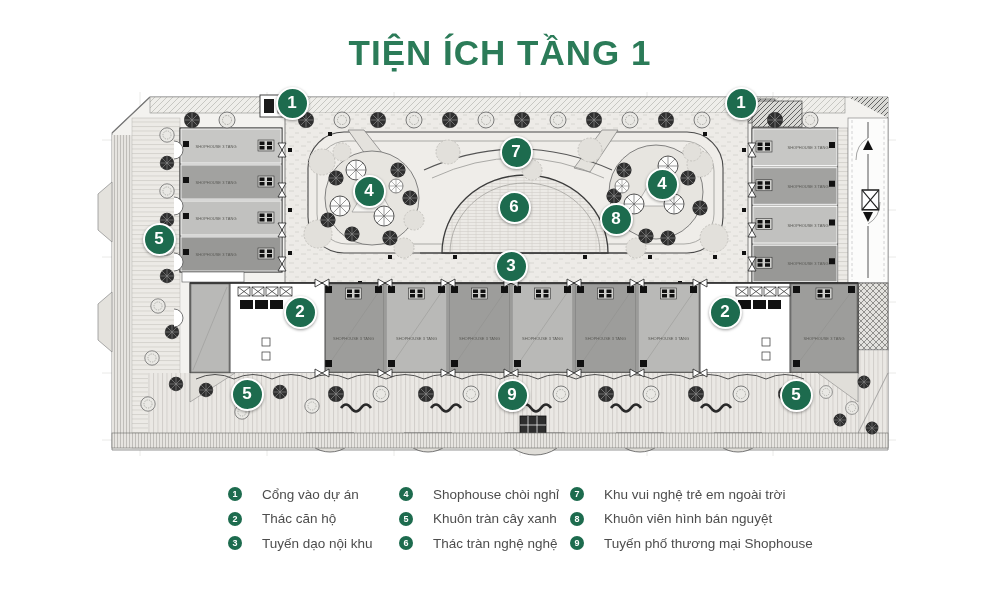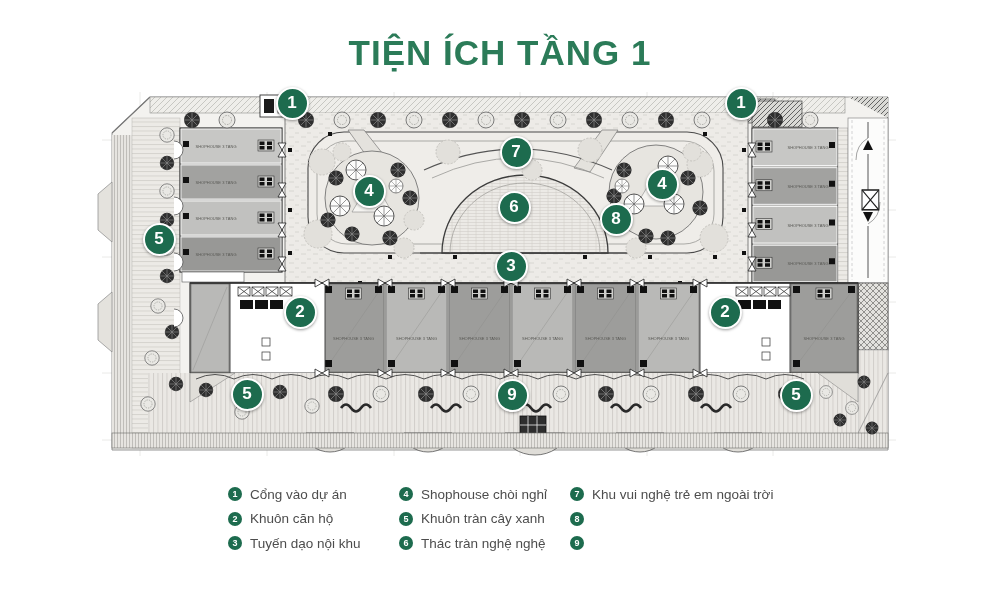--- a/index.html
+++ b/index.html
@@ -16,21 +16,21 @@
           border:2.5px solid #fff;display:flex;align-items:center;justify-content:center;
           color:#fff;font-size:17px;font-weight:bold;
           box-shadow:0 1px 3px rgba(0,0,0,.40);}
   
   #legend{position:absolute;left:228px;top:482px;display:flex;}
   .lg-col{display:flex;flex-direction:column;}
   .lg-col1{width:171px;} .lg-col2{width:171px;} .lg-col3{width:260px;}
   .lg-item{display:flex;align-items:center;height:24.5px;}
   .lg-bullet{width:14px;height:14px;border-radius:50%;color:#fff;flex:0 0 14px;
              font-size:9px;font-weight:bold;display:flex;align-items:center;justify-content:center;}
-  .lg-label{margin-left:8px;font-size:13.5px;color:#4d4d4d;white-space:nowrap;}
+  .lg-label{margin-left:20px;font-size:13.5px;color:#4d4d4d;white-space:nowrap;}
 </style>
 </head>
 <body>
 
 <div id="app">
 
   <h1 id="title" style="color: rgb(43, 123, 88);">TIỆN ÍCH TẦNG 1</h1>
 
   <svg id="plan" width="1000" height="600" viewBox="0 0 1000 600">
     <defs>
@@ -512,21 +512,21 @@
     </div>
 
   <div id="legend">
     <div class="lg-col lg-col1">
         <div class="lg-item">
           <span class="lg-bullet" style="background: rgb(29, 107, 78);">1</span>
           <span class="lg-label">Cổng vào dự án</span>
         </div>
         <div class="lg-item">
           <span class="lg-bullet" style="background: rgb(29, 107, 78);">2</span>
-          <span class="lg-label">Khuôn căn hộ</span>
+          <span class="lg-label">Thác căn hộ</span>
         </div>
         <div class="lg-item">
           <span class="lg-bullet" style="background: rgb(29, 107, 78);">3</span>
           <span class="lg-label">Tuyến dạo nội khu</span>
         </div>
       </div>
     <div class="lg-col lg-col2">
         <div class="lg-item">
           <span class="lg-bullet" style="background: rgb(29, 107, 78);">4</span>
           <span class="lg-label">Shophouse chòi nghỉ</span>
@@ -540,20 +540,22 @@
           <span class="lg-label">Thác tràn nghệ nghệ</span>
         </div>
       </div>
     <div class="lg-col lg-col3">
         <div class="lg-item">
           <span class="lg-bullet" style="background: rgb(29, 107, 78);">7</span>
           <span class="lg-label">Khu vui nghệ trẻ em ngoài trời</span>
         </div>
         <div class="lg-item">
           <span class="lg-bullet" style="background: rgb(29, 107, 78);">8</span>
+          <span class="lg-label">Khuôn viên hình bán nguyệt</span>
         </div>
         <div class="lg-item">
           <span class="lg-bullet" style="background: rgb(29, 107, 78);">9</span>
+          <span class="lg-label">Tuyến phố thương mại Shophouse</span>
         </div>
       </div>
   </div>
 
 </div>
 
 </body></html>

